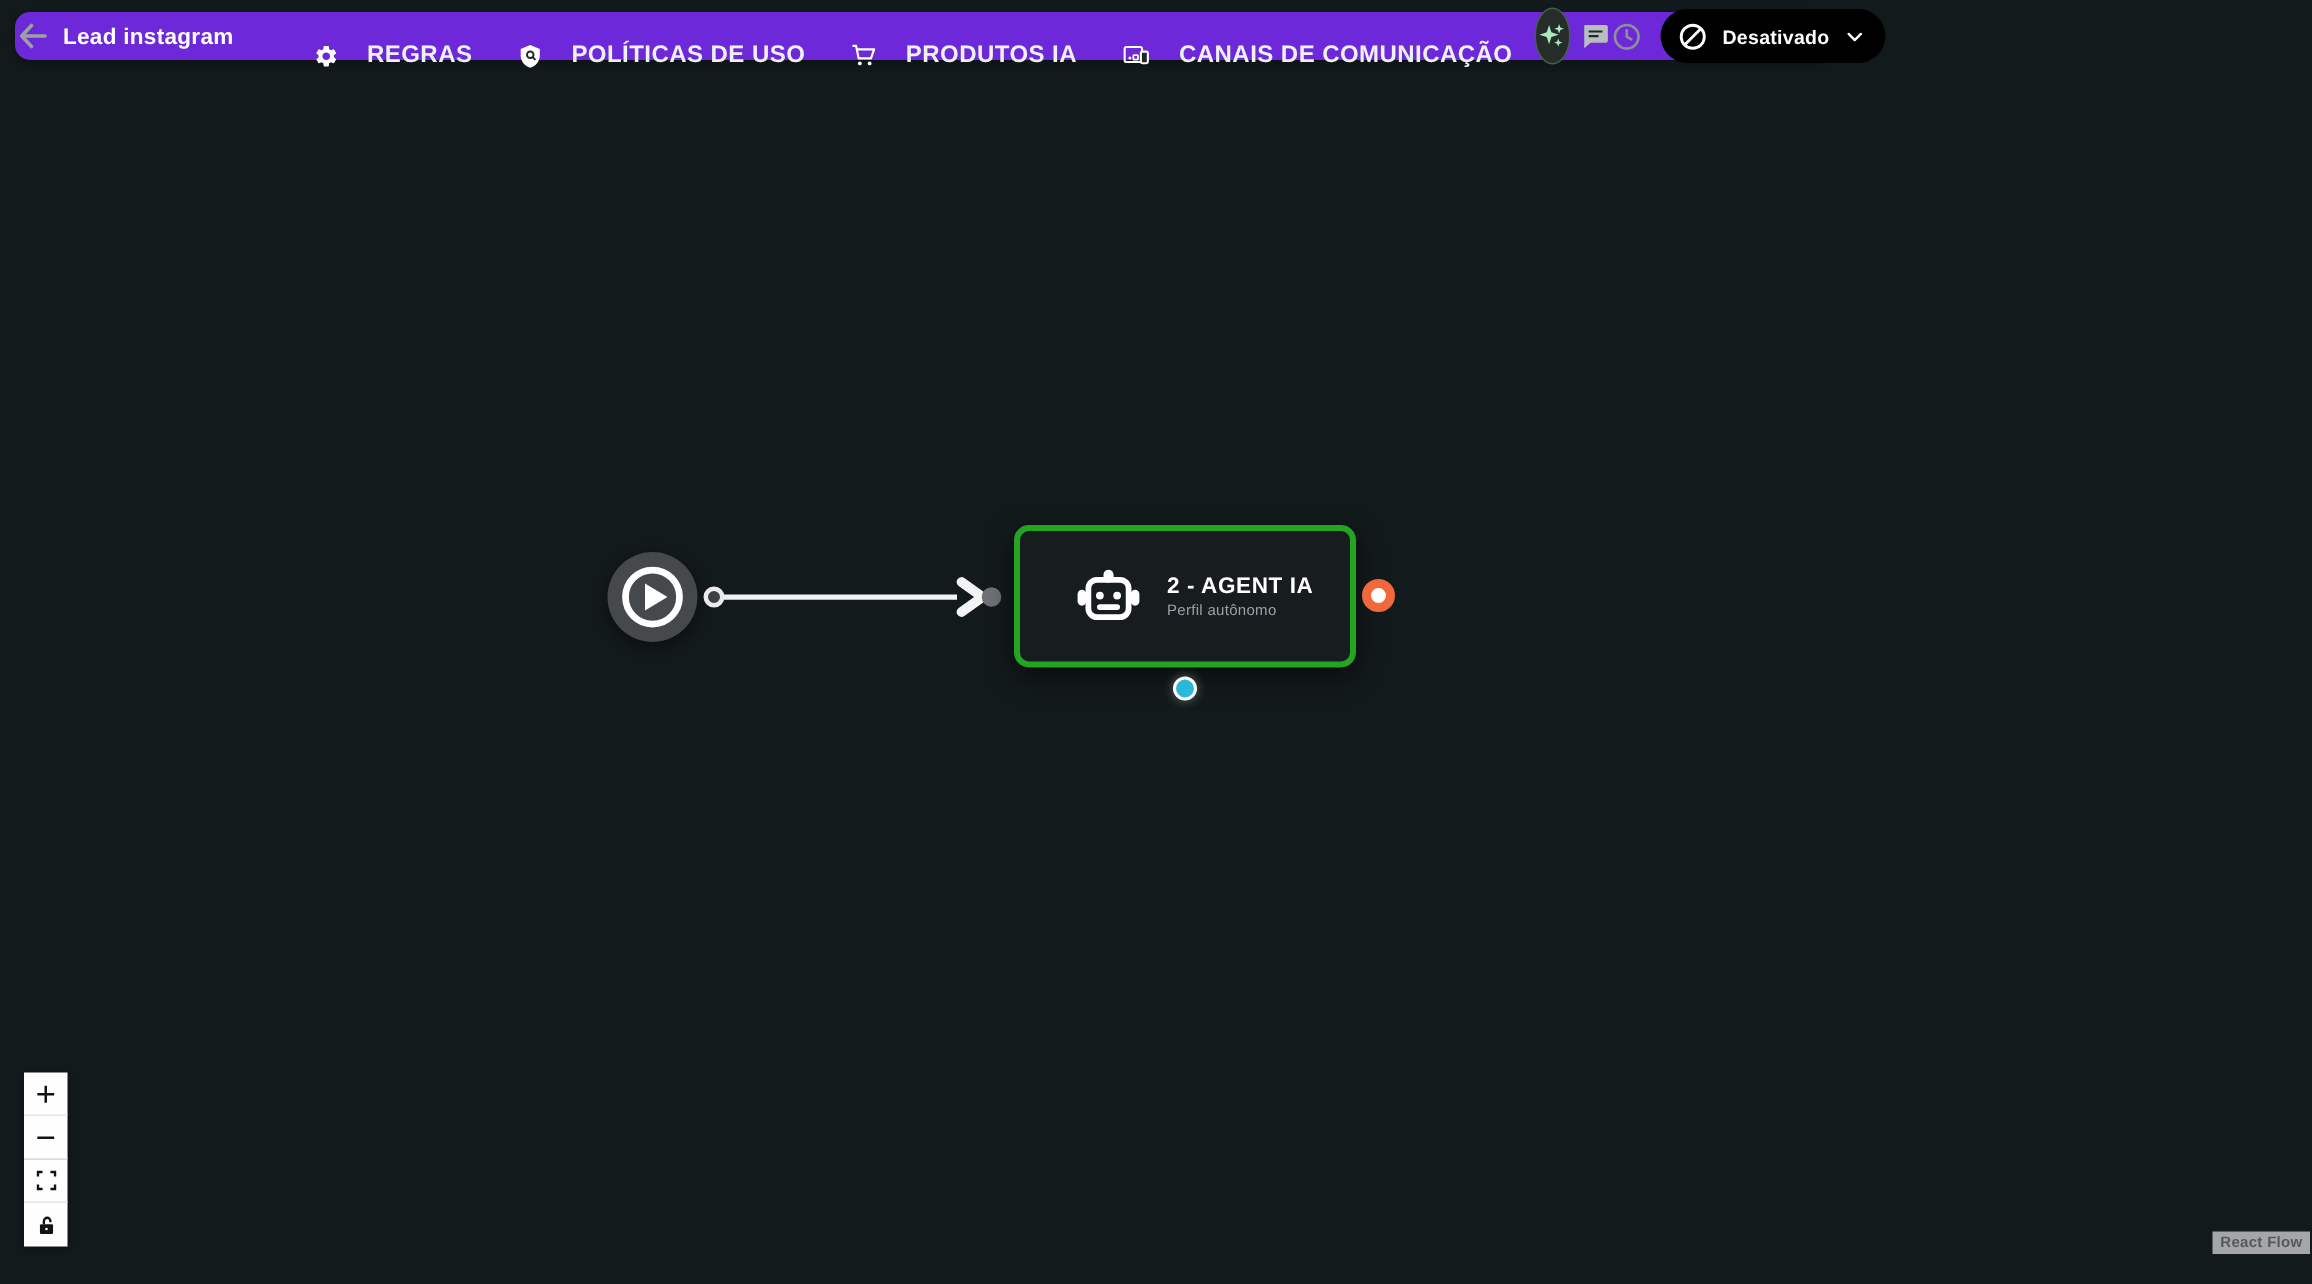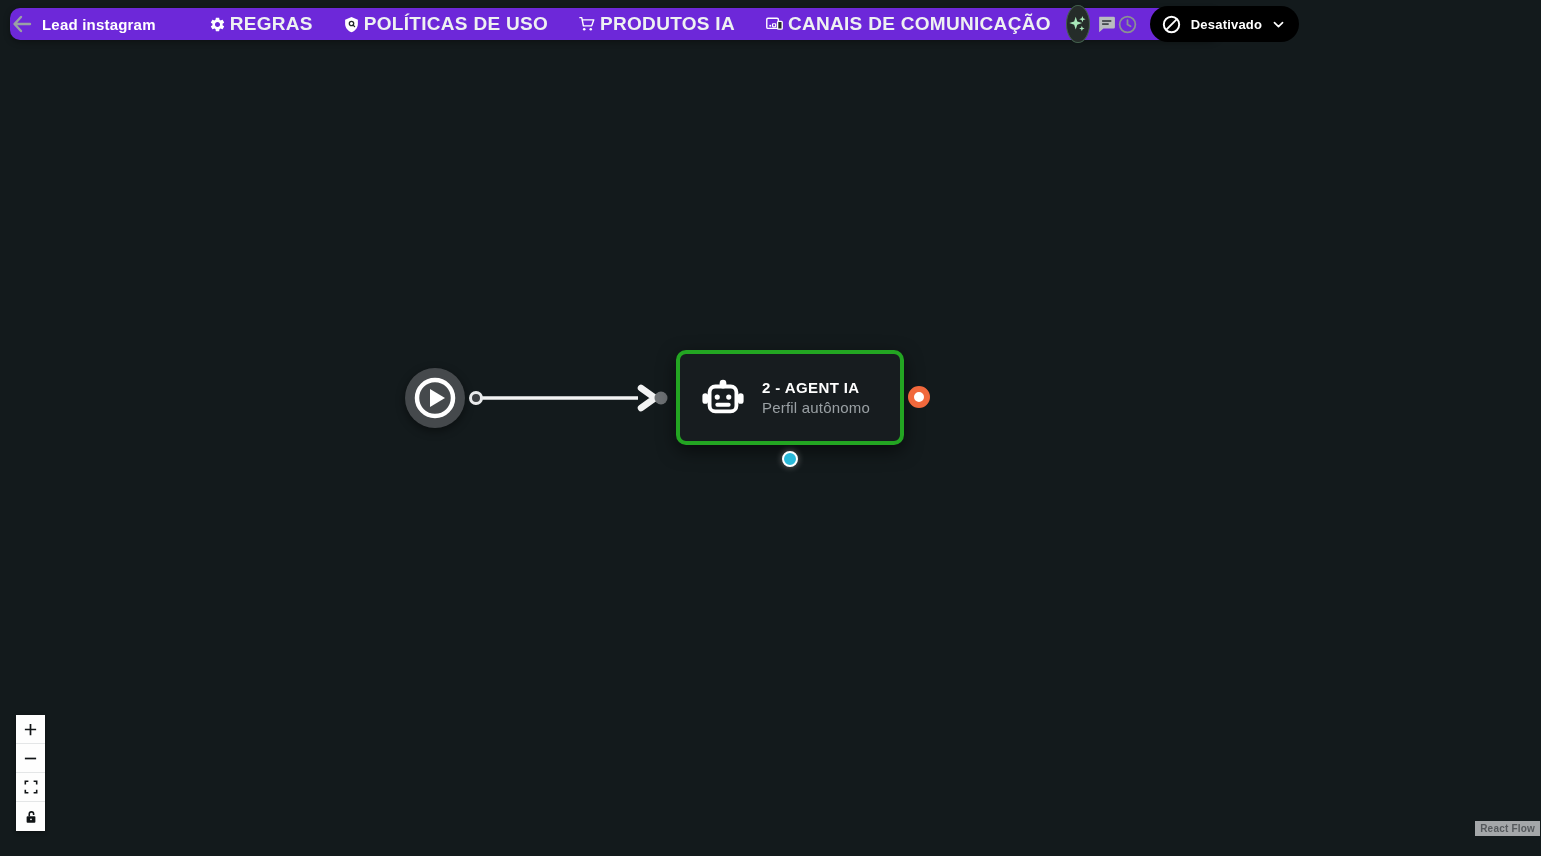--- a/index.html
+++ b/index.html
@@ -25,23 +25,23 @@
   .back-btn {
     width:58px; height:44px;
     display:flex; align-items:center; justify-content:center;
     cursor:pointer; background:transparent; border:none;
   }
   .flow-title {
     color:#fff; font-size:15px; font-weight:700;
     margin:0 38px 0 8px; letter-spacing:.2px; white-space:nowrap;
   }
   .nav-item {
-    display:flex; align-items:center; gap:4px;
+    display:flex; align-items:flex-end; gap:19px;
     padding:0 15px; height:44px;
-    color:#eef1f2; font-size:19px; font-weight:700;
+    color:#eef1f2; font-size:16px; font-weight:700;
     letter-spacing:.3px; white-space:nowrap; cursor:pointer;
   }
   .nav-item svg { flex:0 0 auto; }
   .toolbar-spacer { flex:1; }
   .icon-btn {
     width:40px; height:40px; border:none; background:transparent;
     display:flex; align-items:center; justify-content:center;
     cursor:pointer; border-radius:50%;
   }
   .ai-btn {
@@ -80,32 +80,32 @@
   }
   .edge-svg { position:absolute; left:462px; top:384px; z-index:2; pointer-events:none; }
 
   .agent-node {
     position:absolute; left:676px; top:350px;
     width:228px; height:95px;
     background:#171c1f;
     border:4px solid #23a522;
     border-radius:10px;
     display:flex; align-items:center;
-    padding-left:20px;
+    padding-left:36px;
     cursor:pointer;
     box-shadow:0 6px 18px rgba(0,0,0,.55);
     z-index:3;
   }
   .agent-node .node-text { margin-left:16px; }
   .agent-title {
     color:#fff; font-size:15px; font-weight:700; letter-spacing:.4px;
     white-space:nowrap;
   }
   .agent-subtitle {
-    color:#9aa0a4; font-size:15px; margin-top:3px; letter-spacing:.2px;
+    color:#9aa0a4; font-size:10px; margin-top:3px; letter-spacing:.2px;
   }
   .handle-orange {
     position:absolute; left:908px; top:386px;
     width:22px; height:22px; border-radius:50%;
     background:#fff; border:6px solid #f1683c;
     cursor:crosshair; z-index:4;
   }
   .handle-cyan {
     position:absolute; left:782px; top:451px;
     width:16px; height:16px; border-radius:50%;

